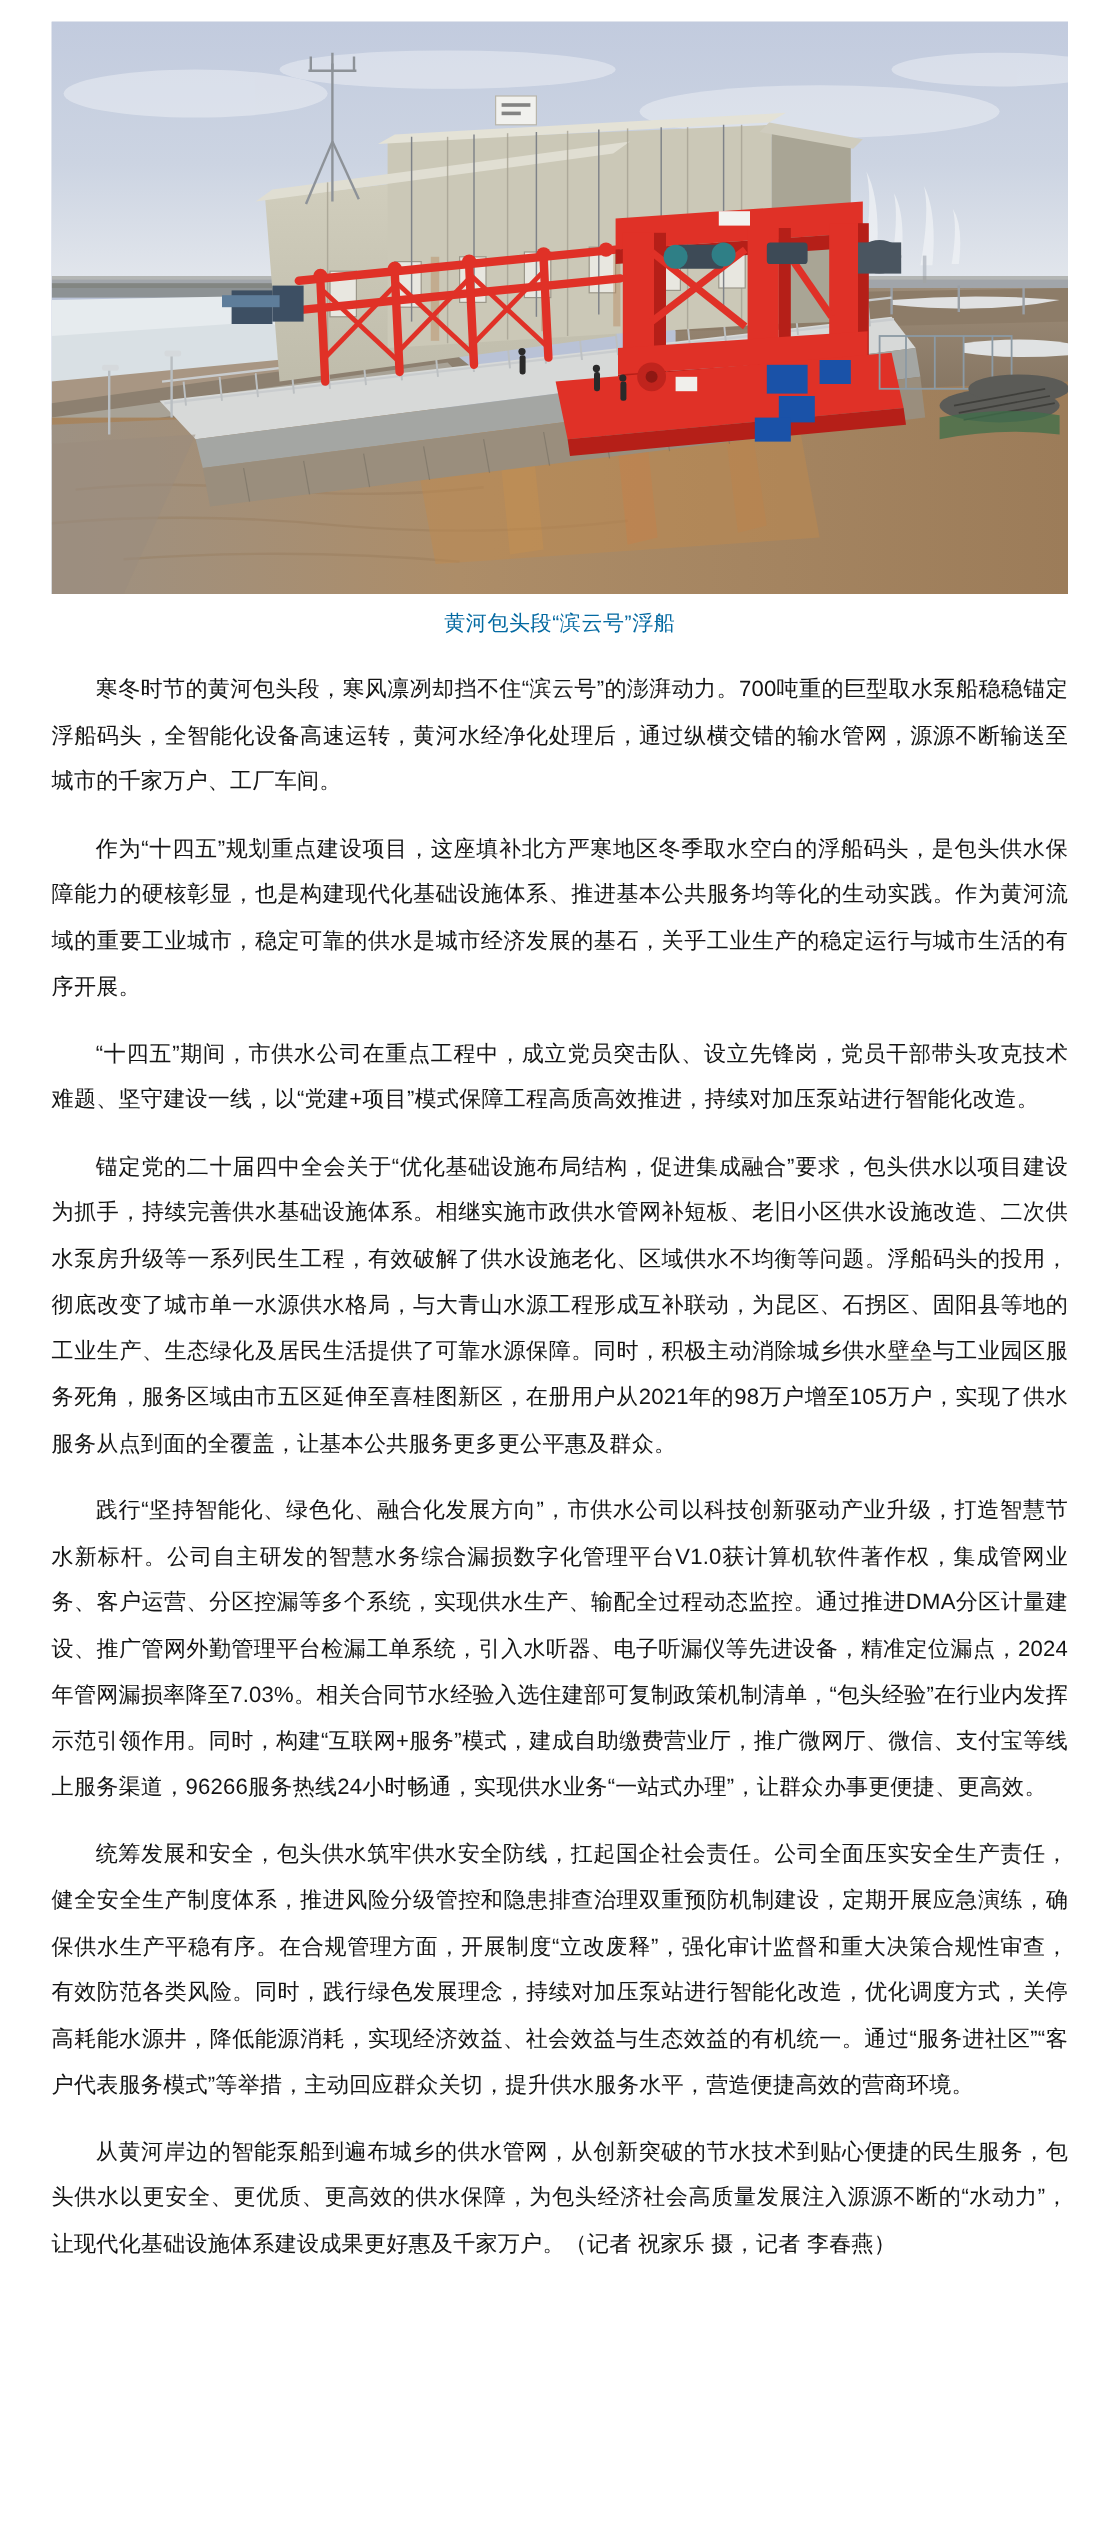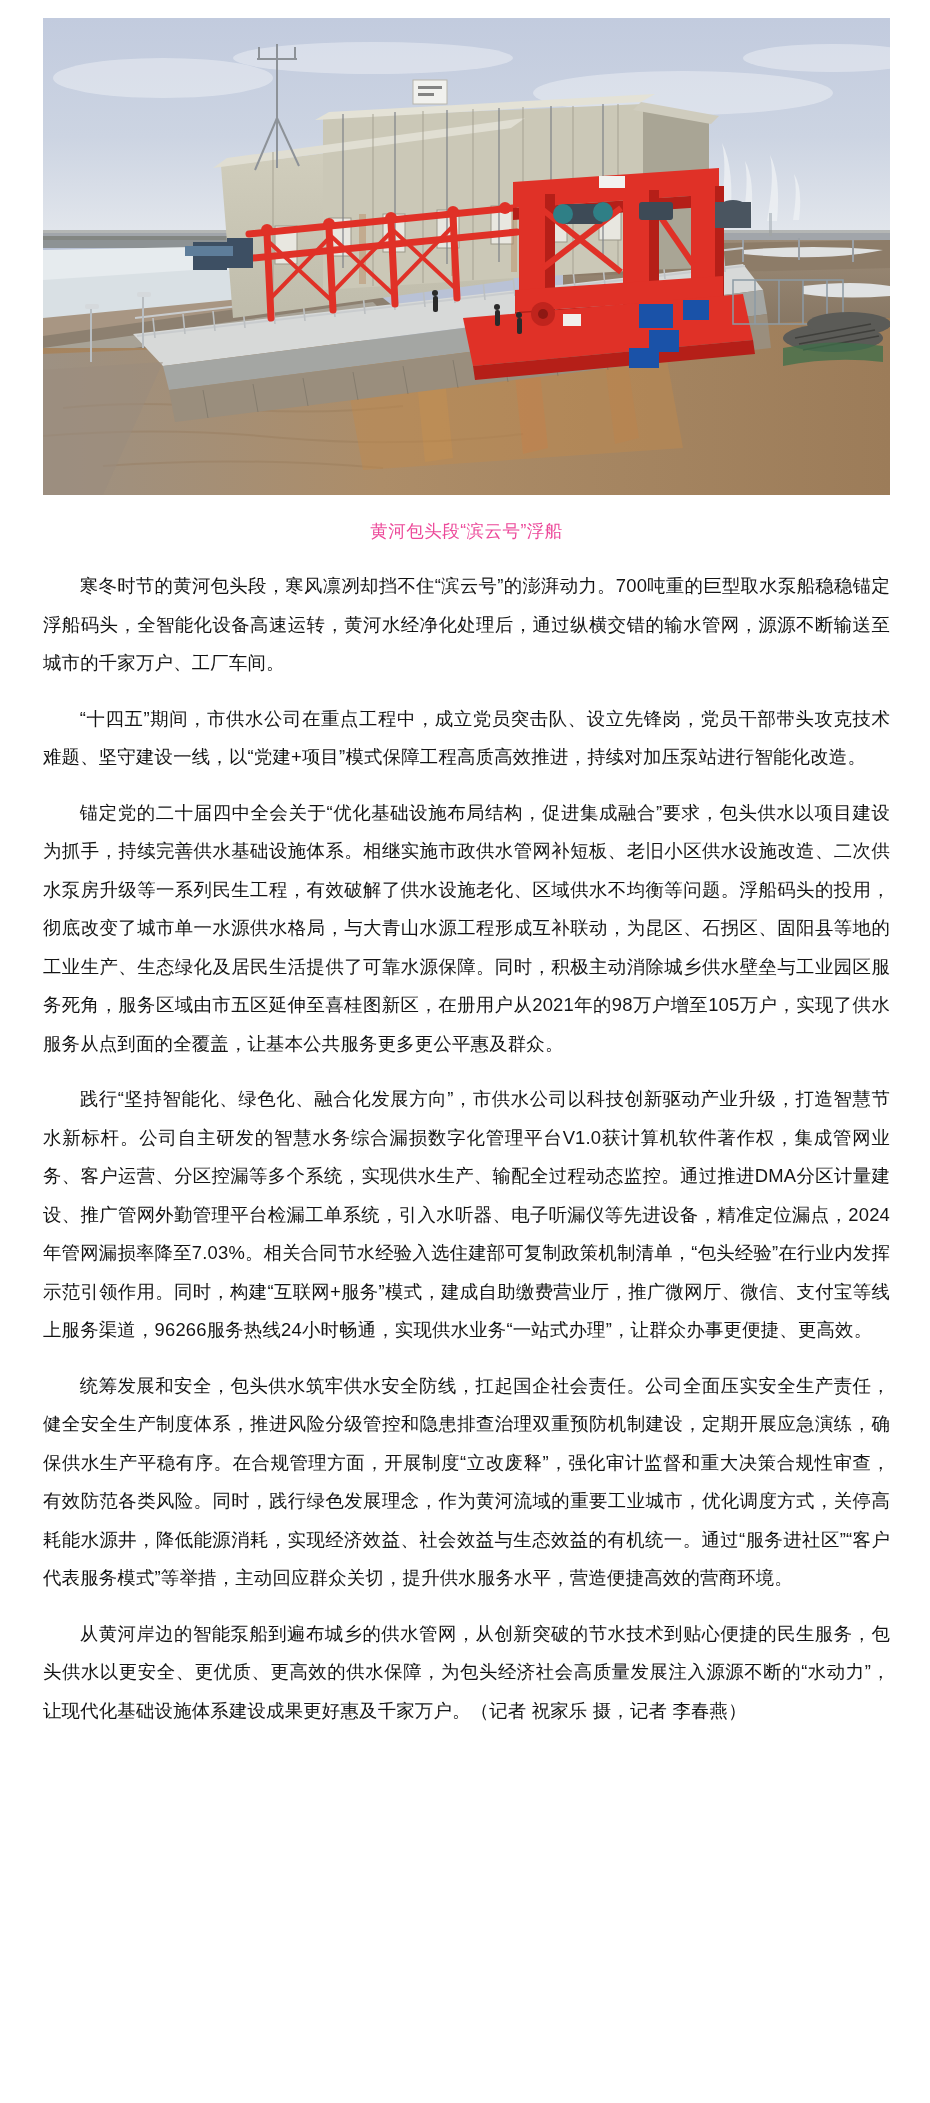--- a/index.html
+++ b/index.html
@@ -32,23 +32,23 @@
     overflow: hidden;
     background: #b9c2d6;
     display: block;
   }
   .photo svg { display: block; width: 100%; height: 100%; }
 
   .figcaption {
     text-align: center;
     font-size: 17.5px;
     line-height: 40px;
-    color: #ec4899;
+    color: #0369a1;
     letter-spacing: 0.5px;
-    padding-top: 16px;
+    padding-top: 4px;
   }
 
   
   .body-copy {
     margin-top: 14px;
   }
   .para {
     font-size: 18.4px;
     line-height: 38.5px;
     text-align: justify;
@@ -380,20 +380,21 @@
         </g>
 
         <path d="M0 352 L120 344 L60 477 L0 477 Z" fill="#9b8d7d" opacity="0.55"></path>
       </svg>
     </div>
     <figcaption class="figcaption">黄河包头段“滨云号”浮船</figcaption>
   </figure>
 
   <div class="body-copy">
     <p class="para">寒冬时节的黄河包头段，寒风凛冽却挡不住“滨云号”的澎湃动力。700吨重的巨型取水泵船稳稳锚定浮船码头，全智能化设备高速运转，黄河水经净化处理后，通过纵横交错的输水管网，源源不断输送至城市的千家万户、工厂车间。</p>
+    <p class="para">作为“十四五”规划重点建设项目，这座填补北方严寒地区冬季取水空白的浮船码头，是包头供水保障能力的硬核彰显，也是构建现代化基础设施体系、推进基本公共服务均等化的生动实践。作为黄河流域的重要工业城市，稳定可靠的供水是城市经济发展的基石，关乎工业生产的稳定运行与城市生活的有序开展。</p>
     <p class="para">“十四五”期间，市供水公司在重点工程中，成立党员突击队、设立先锋岗，党员干部带头攻克技术难题、坚守建设一线，以“党建+项目”模式保障工程高质高效推进，持续对加压泵站进行智能化改造。</p>
     <p class="para">锚定党的二十届四中全会关于“优化基础设施布局结构，促进集成融合”要求，包头供水以项目建设为抓手，持续完善供水基础设施体系。相继实施市政供水管网补短板、老旧小区供水设施改造、二次供水泵房升级等一系列民生工程，有效破解了供水设施老化、区域供水不均衡等问题。浮船码头的投用，彻底改变了城市单一水源供水格局，与大青山水源工程形成互补联动，为昆区、石拐区、固阳县等地的工业生产、生态绿化及居民生活提供了可靠水源保障。同时，积极主动消除城乡供水壁垒与工业园区服务死角，服务区域由市五区延伸至喜桂图新区，在册用户从2021年的98万户增至105万户，实现了供水服务从点到面的全覆盖，让基本公共服务更多更公平惠及群众。</p>
     <p class="para">践行“坚持智能化、绿色化、融合化发展方向”，市供水公司以科技创新驱动产业升级，打造智慧节水新标杆。公司自主研发的智慧水务综合漏损数字化管理平台V1.0获计算机软件著作权，集成管网业务、客户运营、分区控漏等多个系统，实现供水生产、输配全过程动态监控。通过推进DMA分区计量建设、推广管网外勤管理平台检漏工单系统，引入水听器、电子听漏仪等先进设备，精准定位漏点，2024年管网漏损率降至7.03%。相关合同节水经验入选住建部可复制政策机制清单，“包头经验”在行业内发挥示范引领作用。同时，构建“互联网+服务”模式，建成自助缴费营业厅，推广微网厅、微信、支付宝等线上服务渠道，96266服务热线24小时畅通，实现供水业务“一站式办理”，让群众办事更便捷、更高效。</p>
-    <p class="para">统筹发展和安全，包头供水筑牢供水安全防线，扛起国企社会责任。公司全面压实安全生产责任，健全安全生产制度体系，推进风险分级管控和隐患排查治理双重预防机制建设，定期开展应急演练，确保供水生产平稳有序。在合规管理方面，开展制度“立改废释”，强化审计监督和重大决策合规性审查，有效防范各类风险。同时，践行绿色发展理念，作为黄河流域的重要工业城市，优化调度方式，关停高耗能水源井，降低能源消耗，实现经济效益、社会效益与生态效益的有机统一。通过“服务进社区”“客户代表服务模式”等举措，主动回应群众关切，提升供水服务水平，营造便捷高效的营商环境。</p>
+    <p class="para">统筹发展和安全，包头供水筑牢供水安全防线，扛起国企社会责任。公司全面压实安全生产责任，健全安全生产制度体系，推进风险分级管控和隐患排查治理双重预防机制建设，定期开展应急演练，确保供水生产平稳有序。在合规管理方面，开展制度“立改废释”，强化审计监督和重大决策合规性审查，有效防范各类风险。同时，践行绿色发展理念，持续对加压泵站进行智能化改造，优化调度方式，关停高耗能水源井，降低能源消耗，实现经济效益、社会效益与生态效益的有机统一。通过“服务进社区”“客户代表服务模式”等举措，主动回应群众关切，提升供水服务水平，营造便捷高效的营商环境。</p>
     <p class="para">从黄河岸边的智能泵船到遍布城乡的供水管网，从创新突破的节水技术到贴心便捷的民生服务，包头供水以更安全、更优质、更高效的供水保障，为包头经济社会高质量发展注入源源不断的“水动力”，让现代化基础设施体系建设成果更好惠及千家万户。（记者 祝家乐 摄，记者 李春燕）</p>
   </div>
 
 </div>
 
 </body></html>

